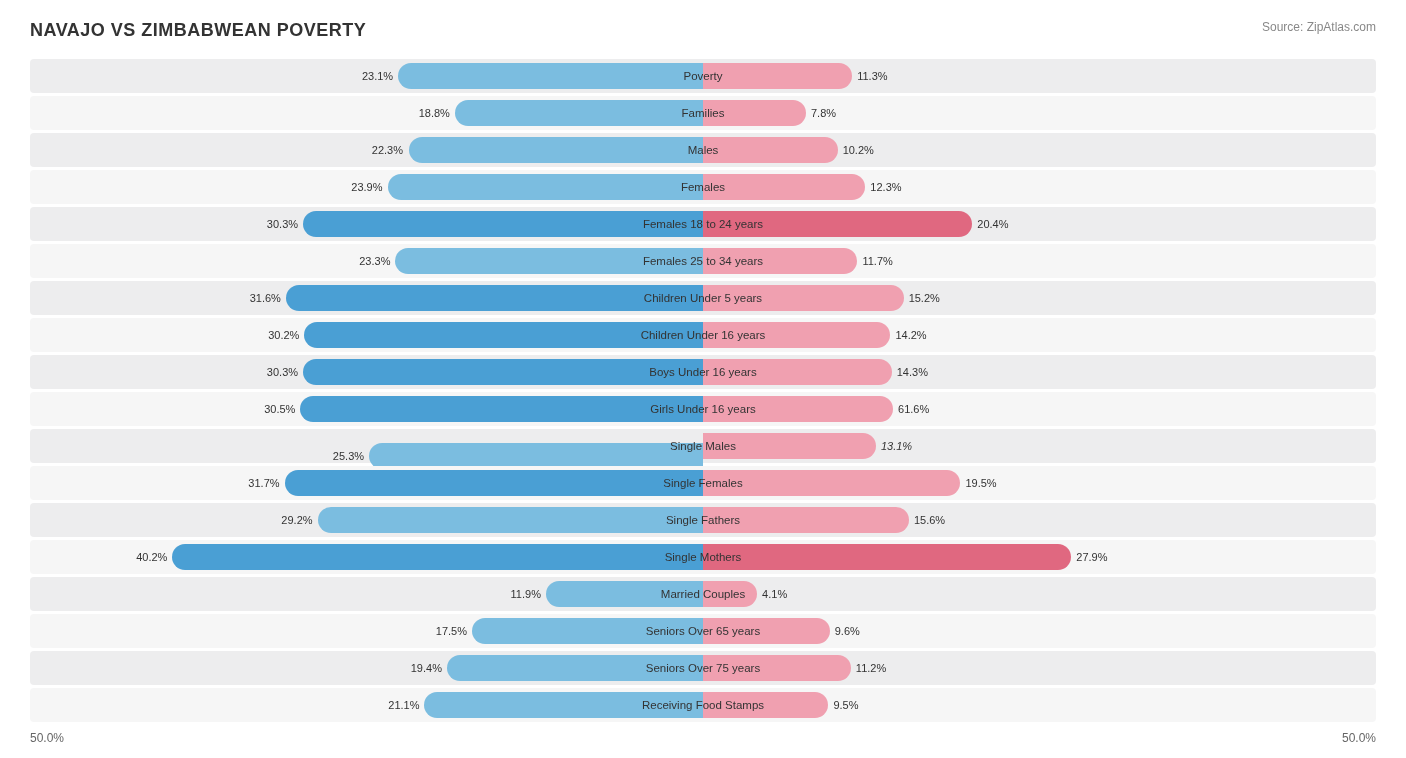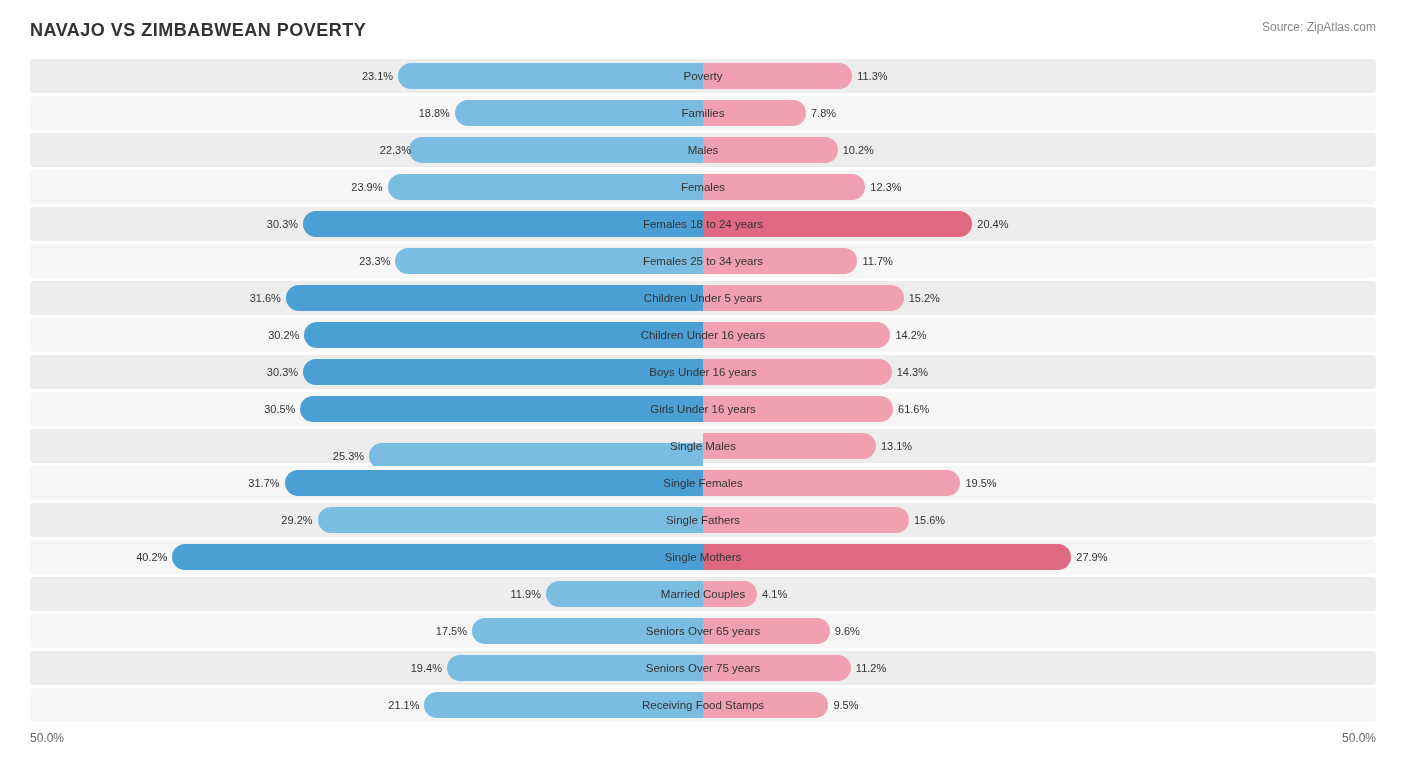--- a/index.html
+++ b/index.html
@@ -167,21 +167,21 @@
       <div style="
         position:absolute;
         right:0;
         width:294.36px;
         height:26px;
         border-radius:13px 0 0 13px;
         background:#7bbde0;
       "></div>
       <span style="
         position:absolute;
-        right:292px;
+        right:300px;
         font-size:11px;
         color:#333;
         white-space:nowrap;
         z-index:10;
       ">22.3%</span>
     </div>
 
     <div style="
       position:absolute;
       left:50%;
@@ -628,20 +628,21 @@
         border-radius:0 13px 13px 0;
         background:#f0a0b0;
       "></div>
       <span style="
         position:absolute;
         left:177.92000000000002px;
         font-size:11px;
         color:#333;
         white-space:nowrap;
         z-index:10;
+        font-style:italic;
       ">13.1%</span>
     </div>
   </div>
       <div style="display: flex; align-items: center; height: 34px; margin-bottom: 3px; position: relative; background: rgb(246, 246, 246); border-radius: 4px;">
 
     <div style="width:50%;height:100%;position:relative;display:flex;align-items:center;">
       <div style="
         position:absolute;
         right:0;
         width:418.44px;

